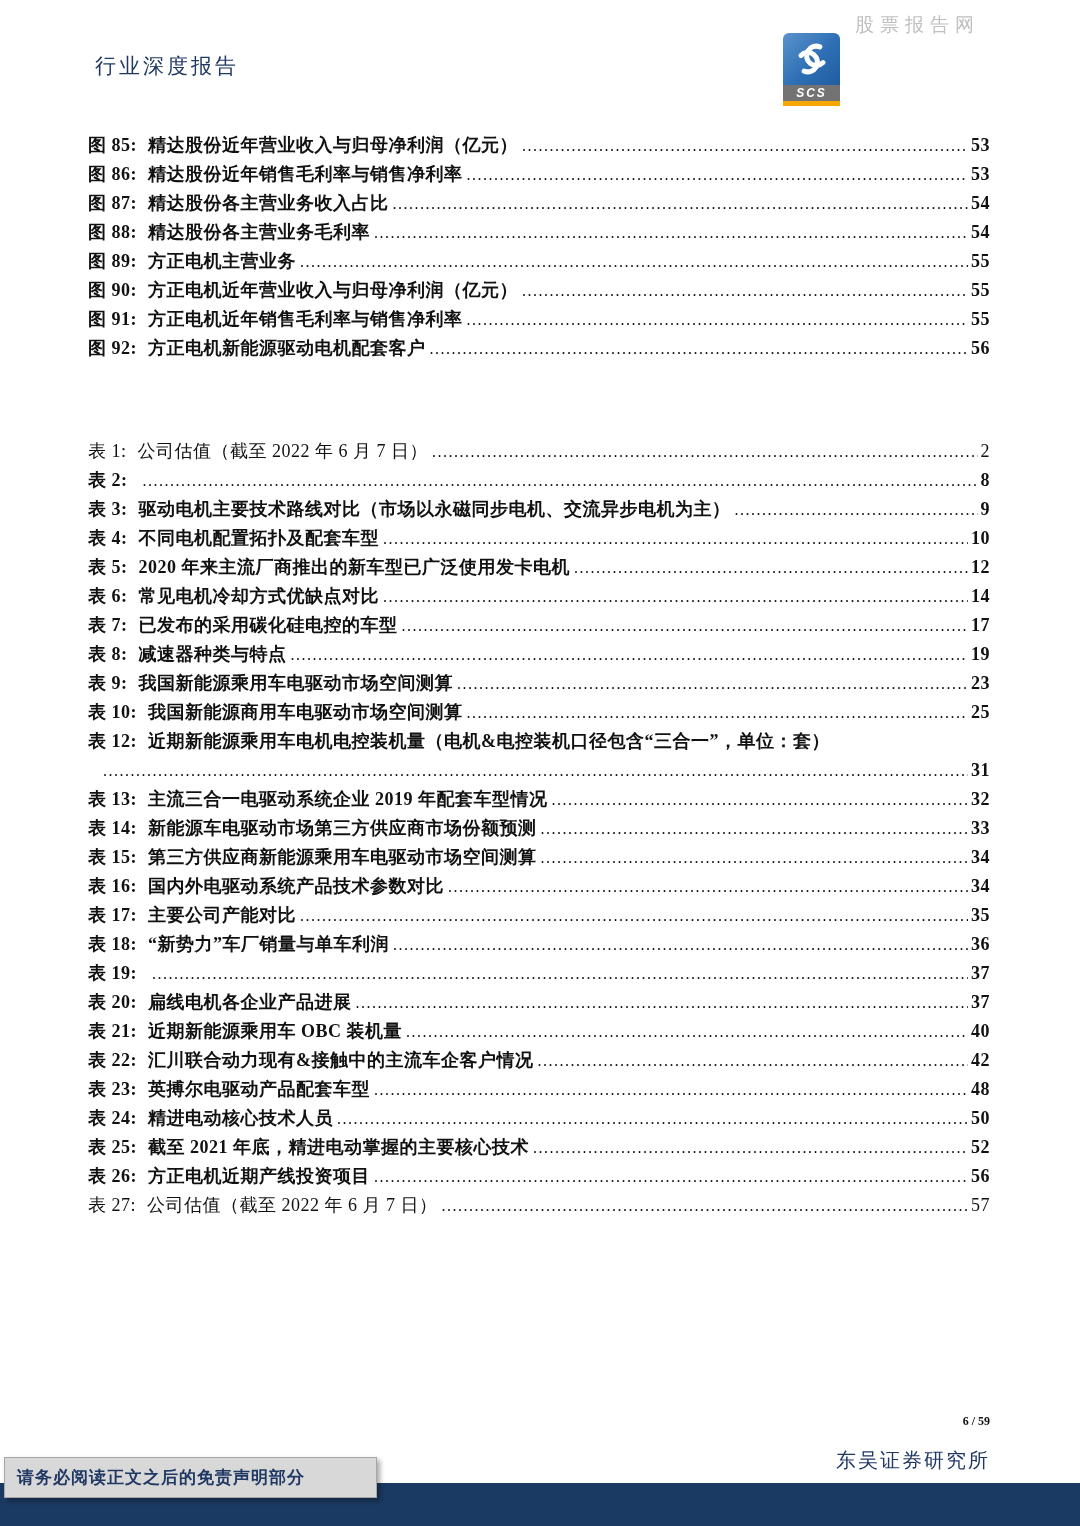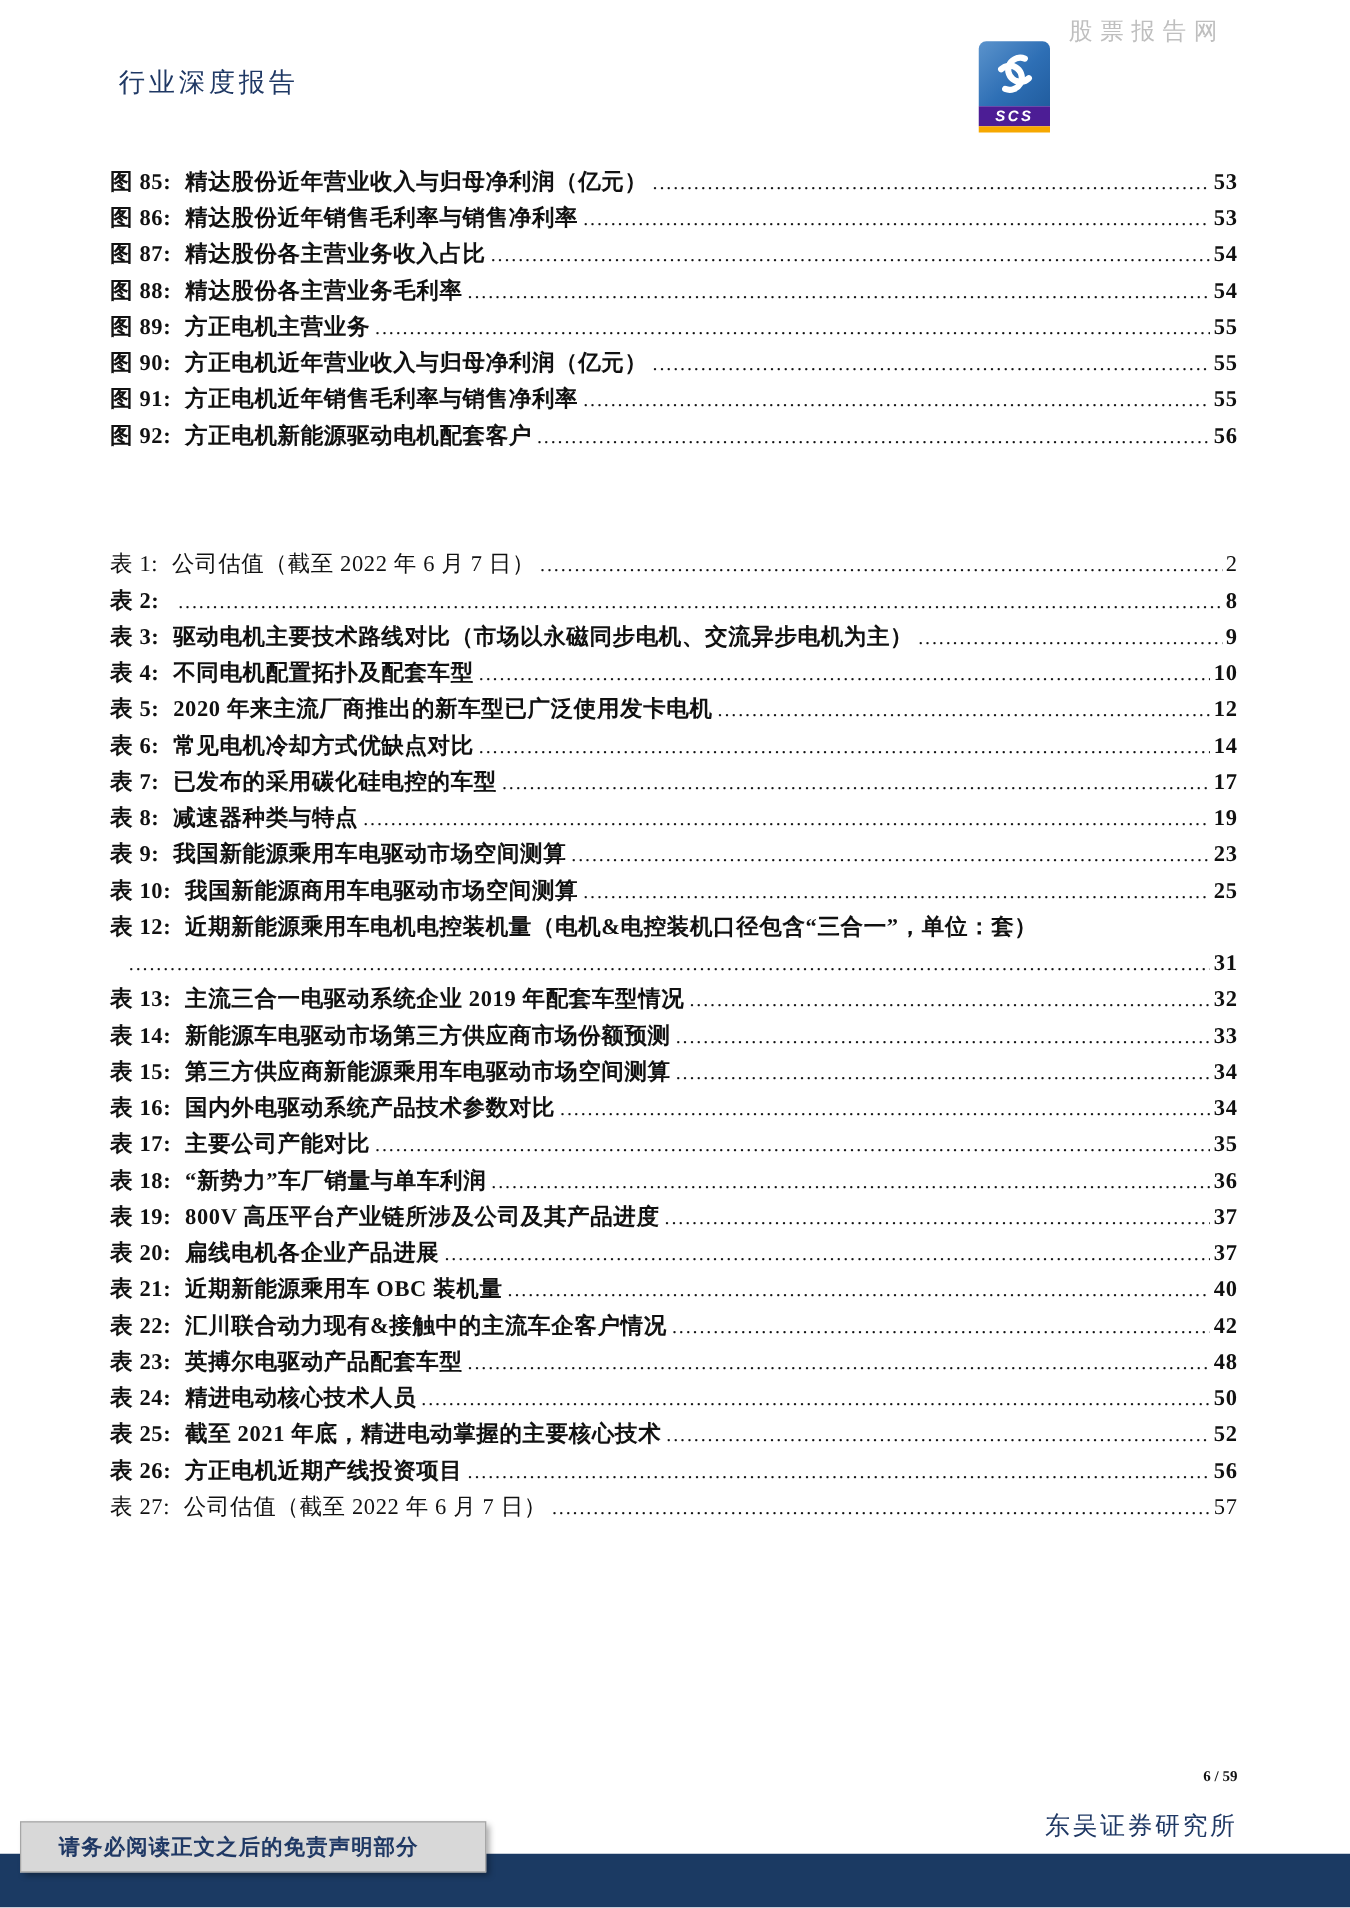--- a/index.html
+++ b/index.html
@@ -19,21 +19,21 @@
     font-size:21px; letter-spacing:3px; color:#1f3864;
   }
   .logo { position:absolute; top:33px; left:783px; display:flex; align-items:flex-start; }
   .logo-mark { width:57px; display:flex; flex-direction:column; }
   .logo-square {
     width:57px; height:52px; border-radius:6px 6px 0 0;
     background:linear-gradient(135deg,#5b93cc 0%, #2e6fb5 55%, #215d9f 100%);
     display:flex; align-items:center; justify-content:center;
   }
   .logo-scs {
-    width:57px; height:16px; background:#4c1d95;
+    width:57px; height:16px; background:#737373;
     color:#fff; font-family:"Liberation Sans", sans-serif;
     font-weight:bold; font-style:italic; font-size:12px; letter-spacing:2px;
     display:flex; align-items:center; justify-content:center;
   }
   .logo-orange { width:57px; height:5px; background:#f6a800; }
   .logo-words { margin-left:12px; }
   .logo-cn {
     font-family:"Liberation Sans", sans-serif; font-weight:bold;
     font-size:38px; line-height:42px; letter-spacing:7px; color:#1a67b5;
   }
@@ -68,24 +68,24 @@
   }
   .institute {
     position:absolute; top:1447px; right:90px;
     font-size:20px; letter-spacing:2px; color:#1f3864;
   }
   .bottom-bar {
     position:absolute; left:0; top:1483px; width:1080px; height:43px;
     background:#1b3a63;
   }
   .disclaimer-box {
-    position:absolute; left:16px; top:1457px; width:373px; height:41px;
+    position:absolute; left:4px; top:1457px; width:373px; height:41px;
     background:#d8d8d8; border:1px solid #a6a6a6;
     box-shadow:3px 3px 5px rgba(0,0,0,0.35);
-    display:flex; align-items:center; padding-left:30px;
+    display:flex; align-items:center; padding-left:12px;
     font-size:17px; font-weight:bold; letter-spacing:1px; color:#1f3864;
     z-index:2;
   }
 </style>
 </head>
 <body>
 
 <div class="page">
 
   <div class="watermark">股票报告网</div>
@@ -262,21 +262,20 @@
           <span class="t-page">35</span>
         </div>
         <div class="toc-row">
           <span class="t-label">表 18:</span>
           <span class="t-title">“新势力”车厂销量与单车利润</span>
           <span class="t-dots"></span>
           <span class="t-page">36</span>
         </div>
         <div class="toc-row">
           <span class="t-label">表 19:</span>
-          <span class="t-title">800V 高压平台产业链所涉及公司及其产品进度</span>
           <span class="t-dots"></span>
           <span class="t-page">37</span>
         </div>
         <div class="toc-row">
           <span class="t-label">表 20:</span>
           <span class="t-title">扁线电机各企业产品进展</span>
           <span class="t-dots"></span>
           <span class="t-page">37</span>
         </div>
         <div class="toc-row">

